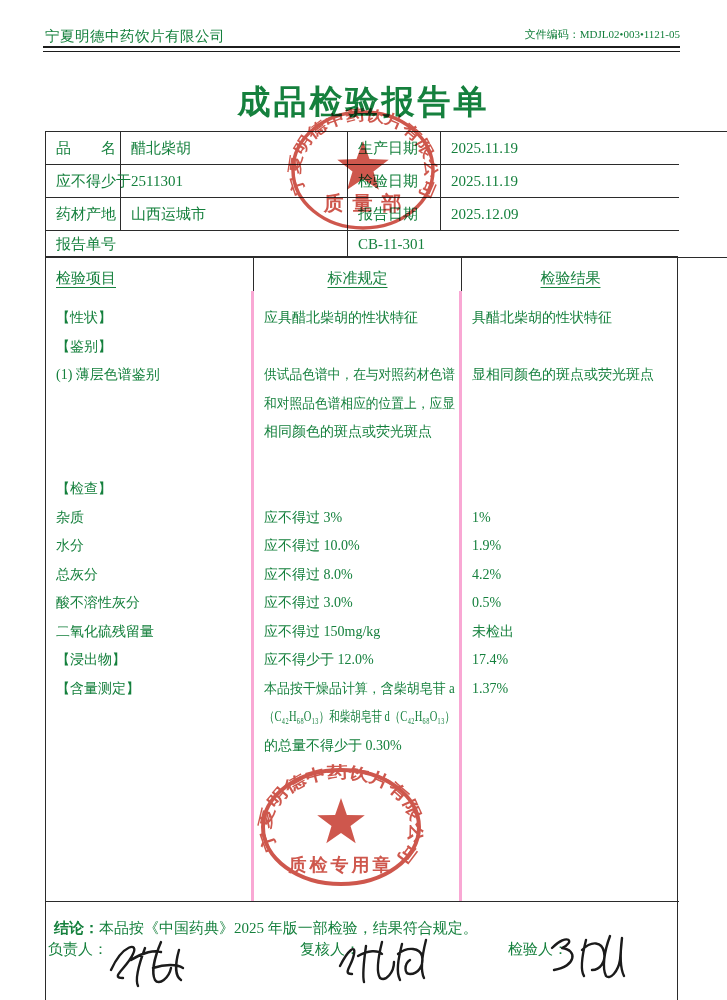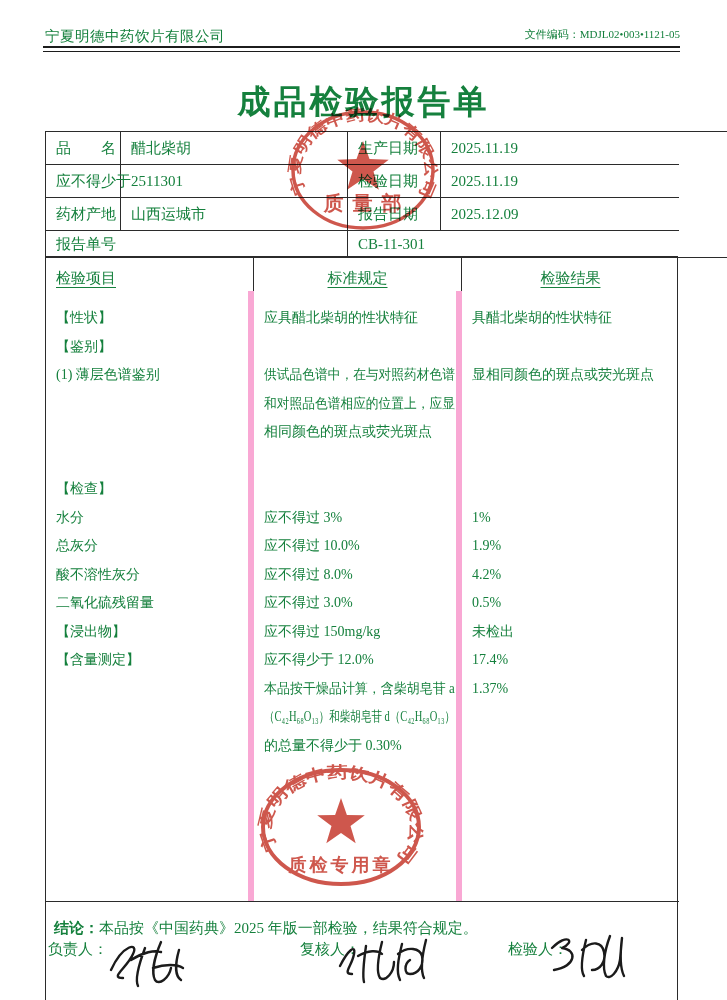--- a/index.html
+++ b/index.html
@@ -26,21 +26,21 @@
   
   .rtable{position:absolute;left:45px;top:256px;width:633px;height:871px;
           display:grid;grid-template-columns:208px 208px 217px;
           grid-template-rows:34px 610px 37px;
           border:1.4px solid #2b2b2b;box-sizing:border-box;}
   .rhead{box-sizing:border-box;border-right:1px solid #2b2b2b;font-size:15px;
          display:flex;align-items:center;justify-content:center;padding-top:8px;}
   .rhead.first{justify-content:flex-start;padding-left:10px;}
   .rhead.last{border-right:none;justify-content:center;}
   .ul{text-decoration:underline;text-underline-offset:4px;}
-  .rcol{box-sizing:border-box;border-right:6px solid #f9a8d4;padding:13px 6px 0 10px;
+  .rcol{box-sizing:border-box;border-right:3px solid #f9a8d4;padding:13px 6px 0 10px;
         font-size:14px;overflow:hidden;}
   .rcol.last{border-right:none;}
   .bline{height:28.5px;line-height:28.5px;white-space:nowrap;}
   .rconclusion{grid-column:1/4;border-top:1px solid #2b2b2b;display:flex;align-items:flex-end;
                padding-left:8px;font-size:15px;box-sizing:border-box;white-space:nowrap;}
   .rconclusion .lab{font-weight:bold;}
   
   .stamp{position:absolute;mix-blend-mode:multiply;opacity:.84;}
   .stamp svg text{font-family:"Liberation Sans","DejaVu Sans",sans-serif;font-weight:bold;}
   
@@ -91,20 +91,21 @@
       </div>
 
     <div class="rcol">
         <div class="bline">【性状】</div>
         <div class="bline">【鉴别】</div>
         <div class="bline">(1) 薄层色谱鉴别</div>
         <div class="bline">&nbsp;</div>
         <div class="bline">&nbsp;</div>
         <div class="bline">&nbsp;</div>
         <div class="bline">【检查】</div>
+        <div class="bline">杂质</div>
         <div class="bline">水分</div>
         <div class="bline">总灰分</div>
         <div class="bline">酸不溶性灰分</div>
         <div class="bline">二氧化硫残留量</div>
         <div class="bline">【浸出物】</div>
         <div class="bline">【含量测定】</div>
         <div class="bline">&nbsp;</div>
         <div class="bline">&nbsp;</div>
       </div>
     <div class="rcol">

